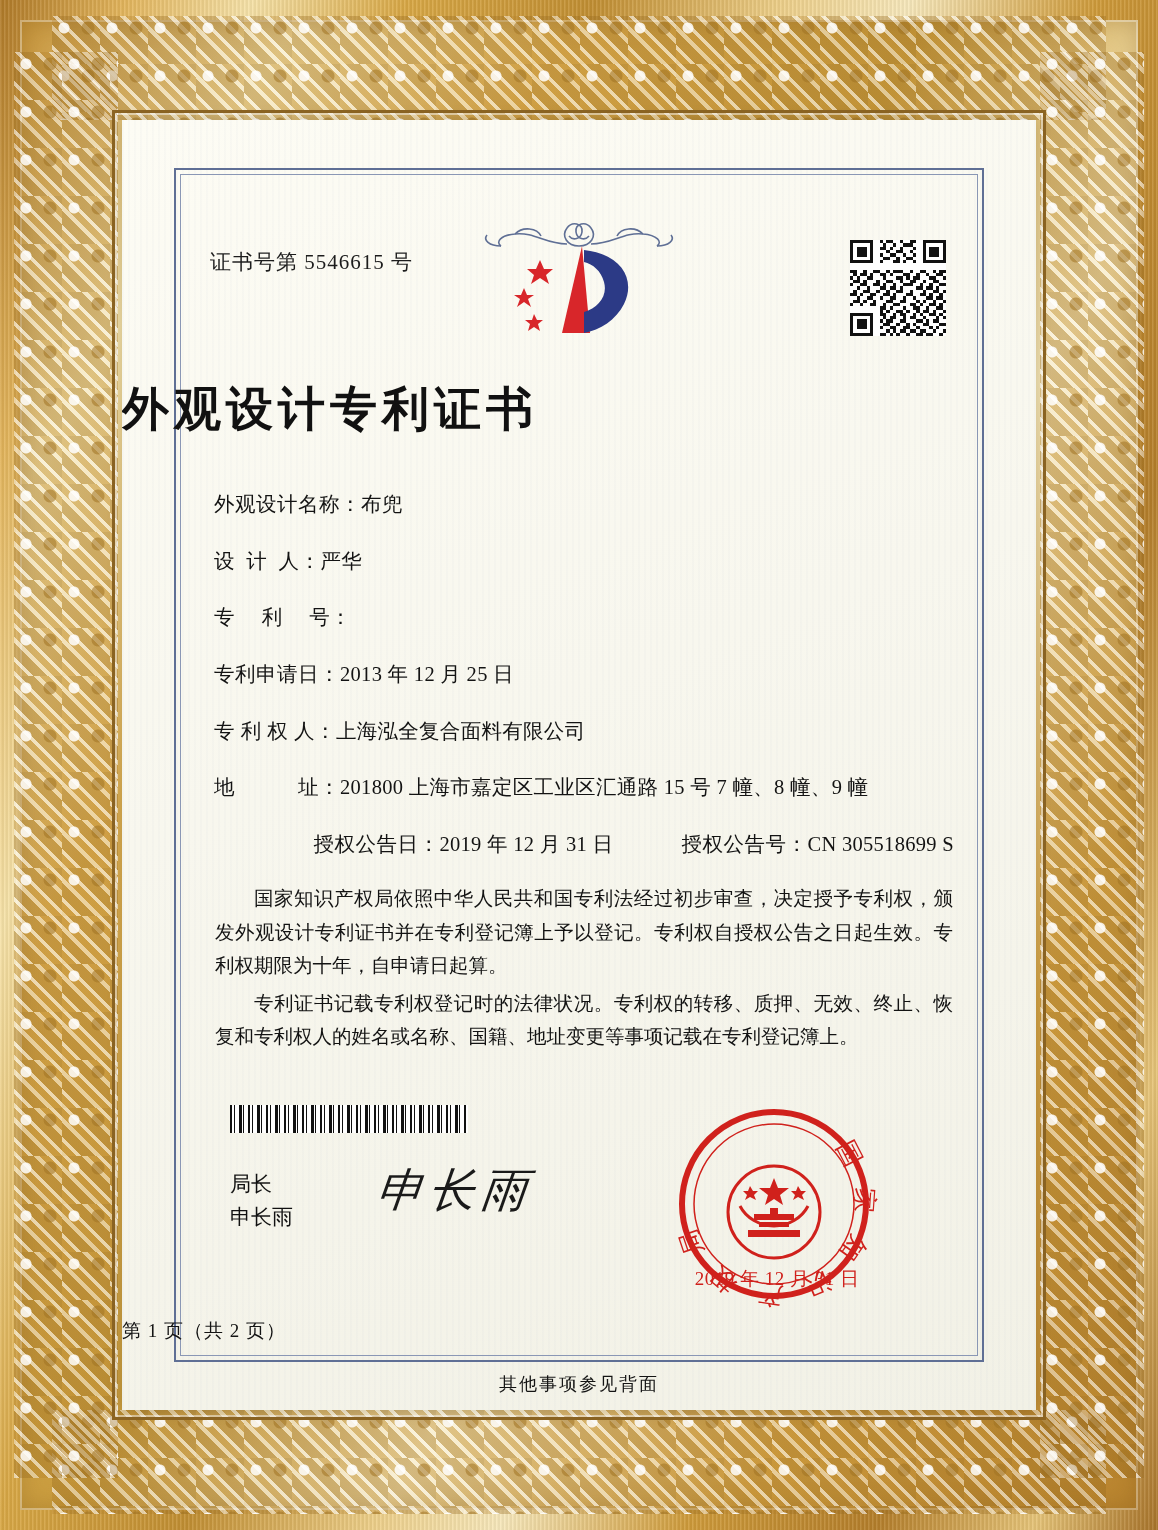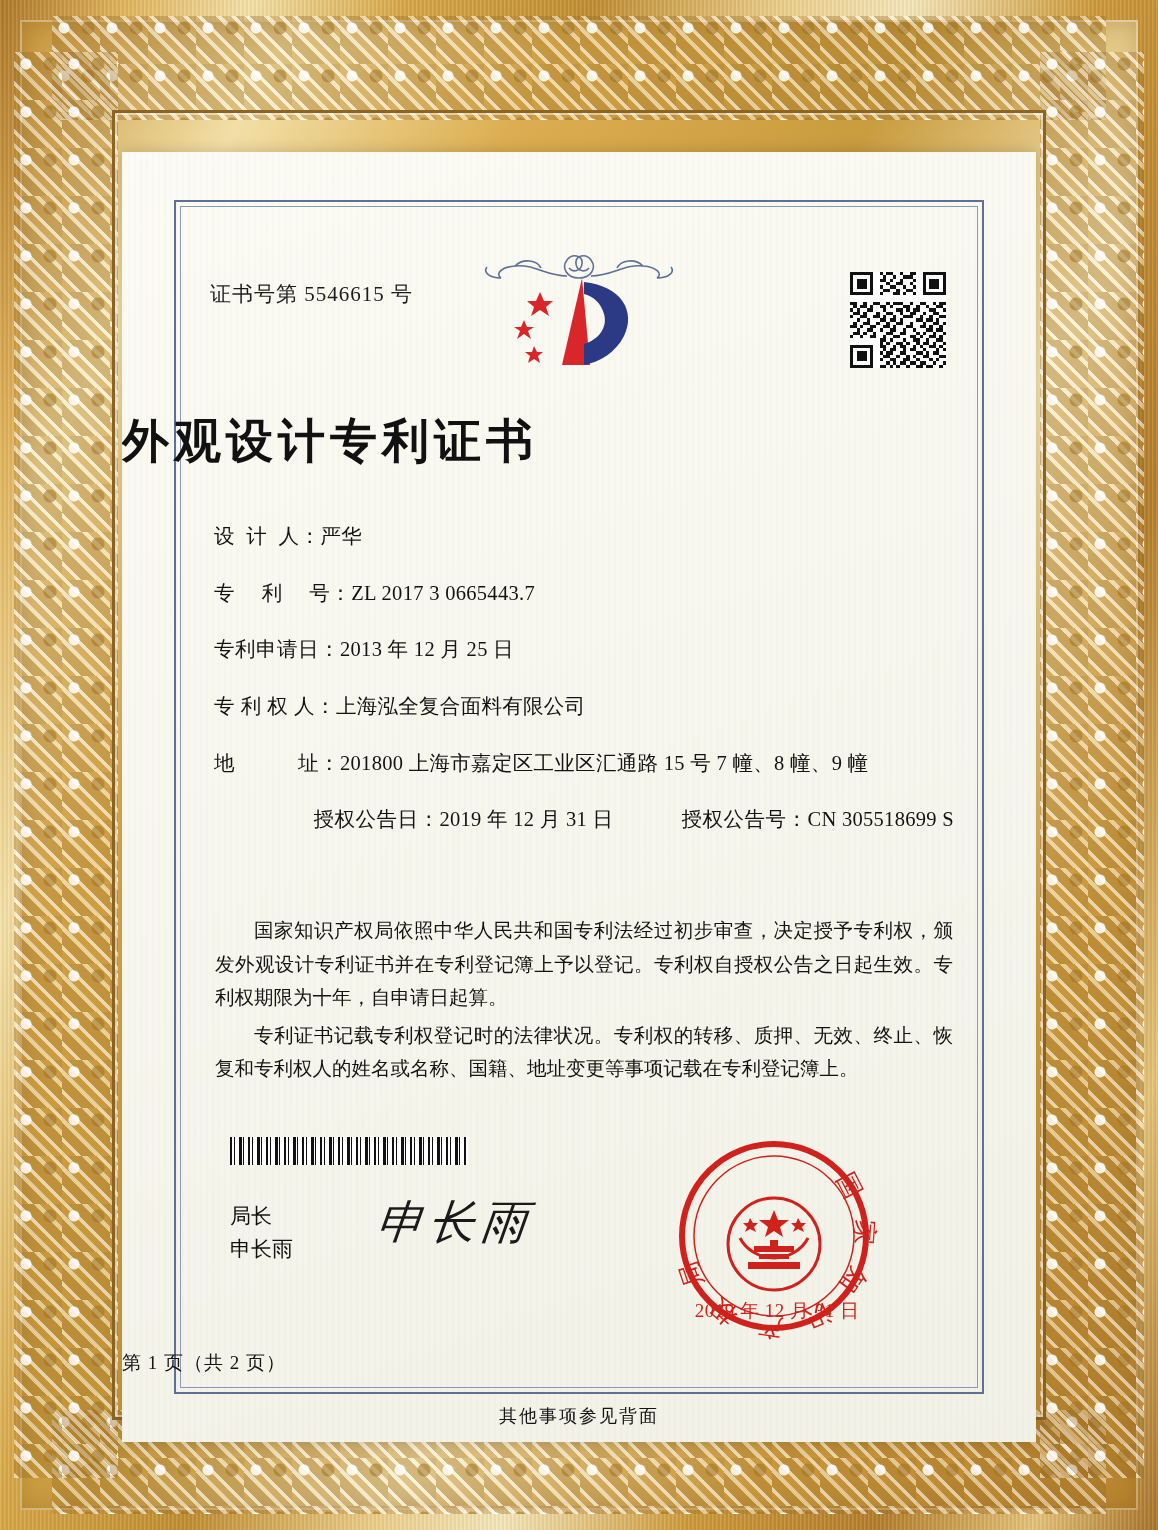--- a/index.html
+++ b/index.html
@@ -86,21 +86,20 @@
     position: absolute;
     left: 122px; top: 120px;
     width: 914px; height: 1290px;
     background:
       repeating-linear-gradient(90deg,
         rgba(170,180,200,0.05) 0 2px,
         rgba(255,255,255,0) 2px 6px),
       linear-gradient(160deg, #fdfcf4 0%, #f8f7ee 45%, #f2f1e6 100%);
     box-shadow: 0 0 14px rgba(0,0,0,0.18);
     overflow: hidden;
-    margin-top: 32px;
   }
 
   
   .paper-border {
     position: absolute;
     left: 52px; top: 48px;
     width: 810px; height: 1194px;
     box-sizing: border-box;
     border: 2px solid #5f6f95;
   }
@@ -504,26 +503,29 @@
         <rect x="20" y="28" width="2" height="1"></rect>
         <rect x="23" y="28" width="2" height="1"></rect>
         <rect x="27" y="28" width="1" height="1"></rect>
     </g>
   </svg>
 
   <div class="title">外观设计专利证书</div>
 
   <div class="fields">
     <div class="field-row">
+      <span class="field-label">外观设计名称：</span>
+      <span class="field-value">布兜</span>
+    </div>
+    <div class="field-row">
       <span class="field-label">设  计  人：</span>
       <span class="field-value">严华</span>
     </div>
     <div class="field-row">
       <span class="field-label">专　 利　 号：</span>
-      <span class="field-value">ZL 2017 3 0665443.7</span>
     </div>
     <div class="field-row">
       <span class="field-label">专利申请日：</span>
       <span class="field-value">2013 年 12 月 25 日</span>
     </div>
     <div class="field-row">
       <span class="field-label">专 利 权 人：</span>
       <span class="field-value">上海泓全复合面料有限公司</span>
     </div>
     <div class="field-row">

